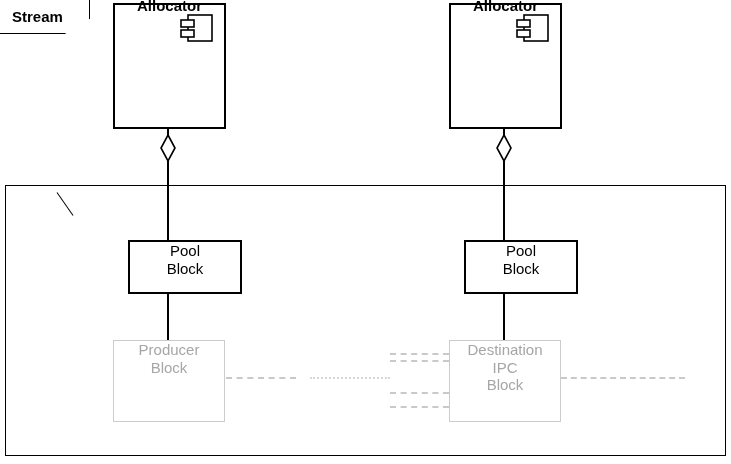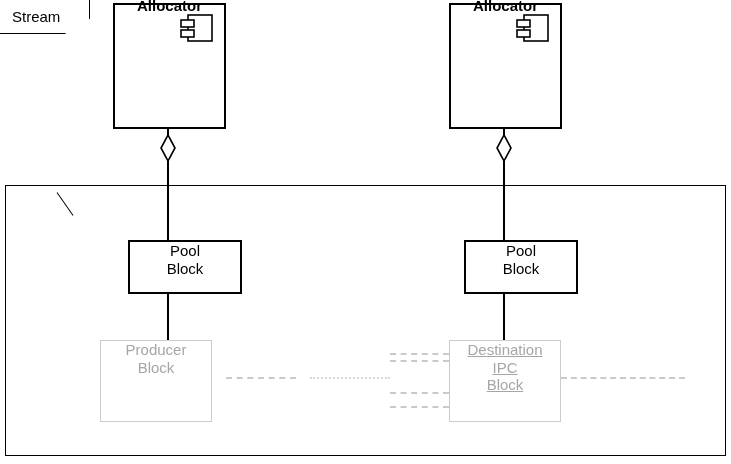--- a/index.html
+++ b/index.html
@@ -94,21 +94,21 @@
     border-bottom: 1px solid #000000;
     box-sizing: border-box;
     
     clip-path: polygon(0 0, 100% 0, 100% 55%, 72% 100%, 0 100%);
     display: flex;
     align-items: center;
     z-index: 2;
   }
   #stream-frame-tab .frame-title {
     font-size: 15px;
-    font-weight: normal;
+    font-weight: bold;
     color: #000000;
     padding-left: 12px;
   }
   
   #stream-frame-tab-diagonal {
     position: absolute;
     left: 57px;
     top: 192px;
     width: 28px;
     height: 1px;
@@ -202,24 +202,24 @@
   <div class="node block-node" style="left:112px; top:240px; width:114px; height:54px;">
     <span class="node-label">Pool
 Block</span>
   </div>
 
   <div class="node block-node" style="left:448px; top:240px; width:114px; height:54px;">
     <span class="node-label">Pool
 Block</span>
   </div>
 
-  <div class="node dim-node" style="left:100px; top:340px; width:112px; height:82px;">
+  <div class="node dim-node" style="left:113px; top:340px; width:112px; height:82px;">
     <span class="node-label">Producer
 Block</span>
   </div>
 
-  <div class="node dim-node" style="left:449px; top:340px; width:112px; height:82px;text-decoration:underline;">
+  <div class="node dim-node" style="left:449px; top:340px; width:112px; height:82px;">
     <span class="node-label">Destination
 IPC
 Block</span>
   </div>
 
 </div>
 
 </body></html>

